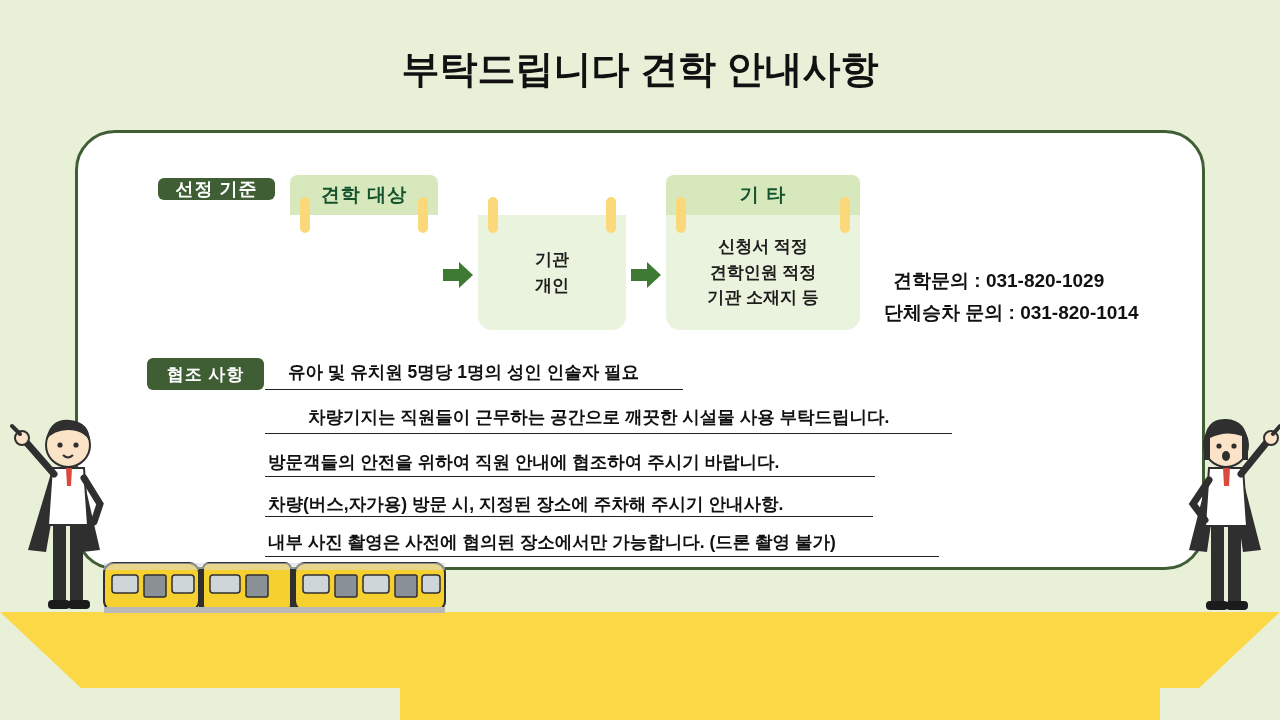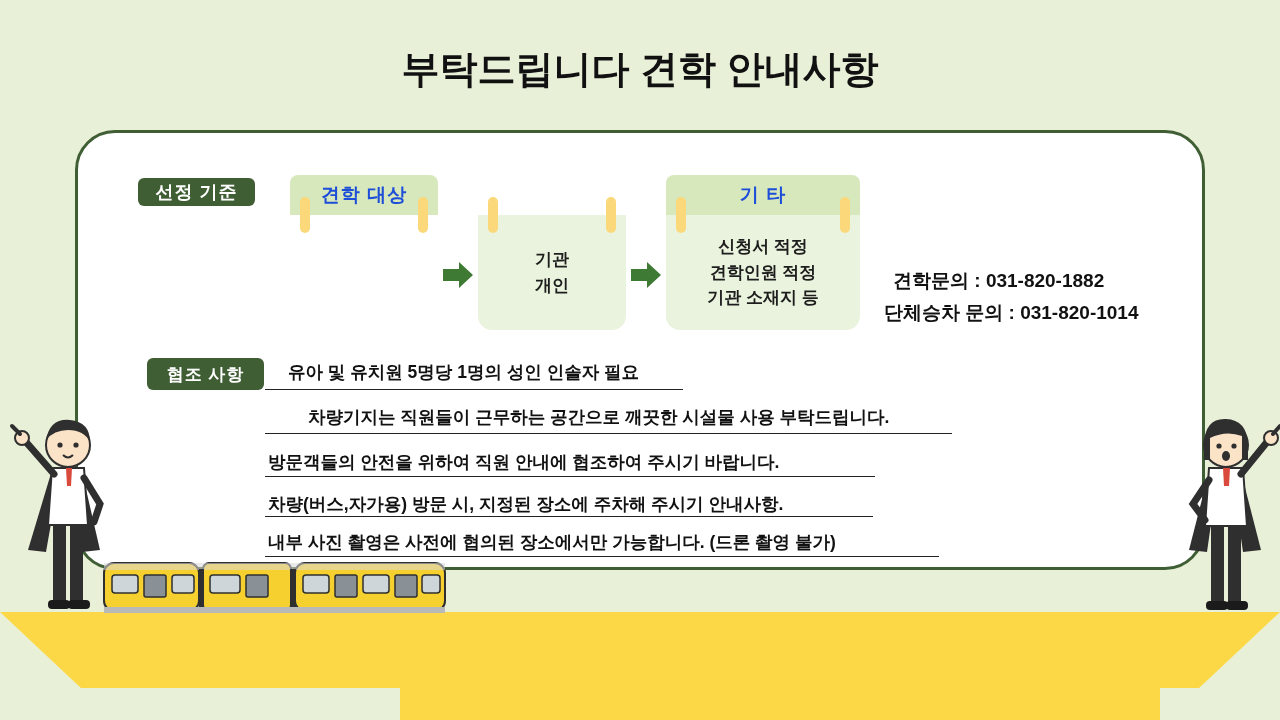--- a/index.html
+++ b/index.html
@@ -89,24 +89,24 @@
     color: #ffffff;
     font-size: 18px;
     font-weight: bold;
     border-radius: 6px;
     display: flex;
     align-items: center;
     justify-content: center;
     letter-spacing: 1px;
   }
   #pill-selection {
-    left: 138px;
+    left: 158px;
     top: 178px;
     width: 117px;
-    height: 28px;
+    height: 22px;
   }
   #pill-cooperation {
     left: 147px;
     top: 358px;
     width: 117px;
     height: 32px;
     font-size: 17px;
   }
 
   
@@ -120,21 +120,21 @@
     top: 0;
     width: 100%;
     height: 40px;
     background: #d7e8bd;
     border-radius: 8px 8px 0 0;
     display: flex;
     align-items: center;
     justify-content: center;
     font-size: 19px;
     font-weight: bold;
-    color: #1d4ed8;
+    color: #14532d;
     letter-spacing: 1px;
   }
   .flow-body {
     position: absolute;
     left: 0;
     top: 40px;
     width: 100%;
     bottom: 0;
     background: #eaf3dd;
     border-radius: 0 0 14px 14px;
@@ -263,21 +263,21 @@
   <div class="flow-head">기 타</div>
   <div class="tick left"></div>
   <div class="tick right"></div>
   <div class="flow-body">
     <span class="line">신청서 적정</span>
     <span class="line">견학인원 적정</span>
     <span class="line">기관 소재지 등</span>
   </div>
 </div>
 
-<div class="contact" id="contact-visit">견학문의 : 031-820-1882</div>
+<div class="contact" id="contact-visit">견학문의 : 031-820-1029</div>
 <div class="contact" id="contact-group">단체승차 문의 : 031-820-1014</div>
 
 <div class="pill" id="pill-cooperation">협조 사항</div>
 
 <div class="note" id="note-0">유아 및 유치원 5명당 1명의 성인 인솔자 필요</div>
 <div class="note-rule" id="rule-0"></div>
 
 <div class="note" id="note-1">차량기지는 직원들이 근무하는 공간으로 깨끗한 시설물 사용 부탁드립니다.</div>
 <div class="note-rule" id="rule-1"></div>
 

